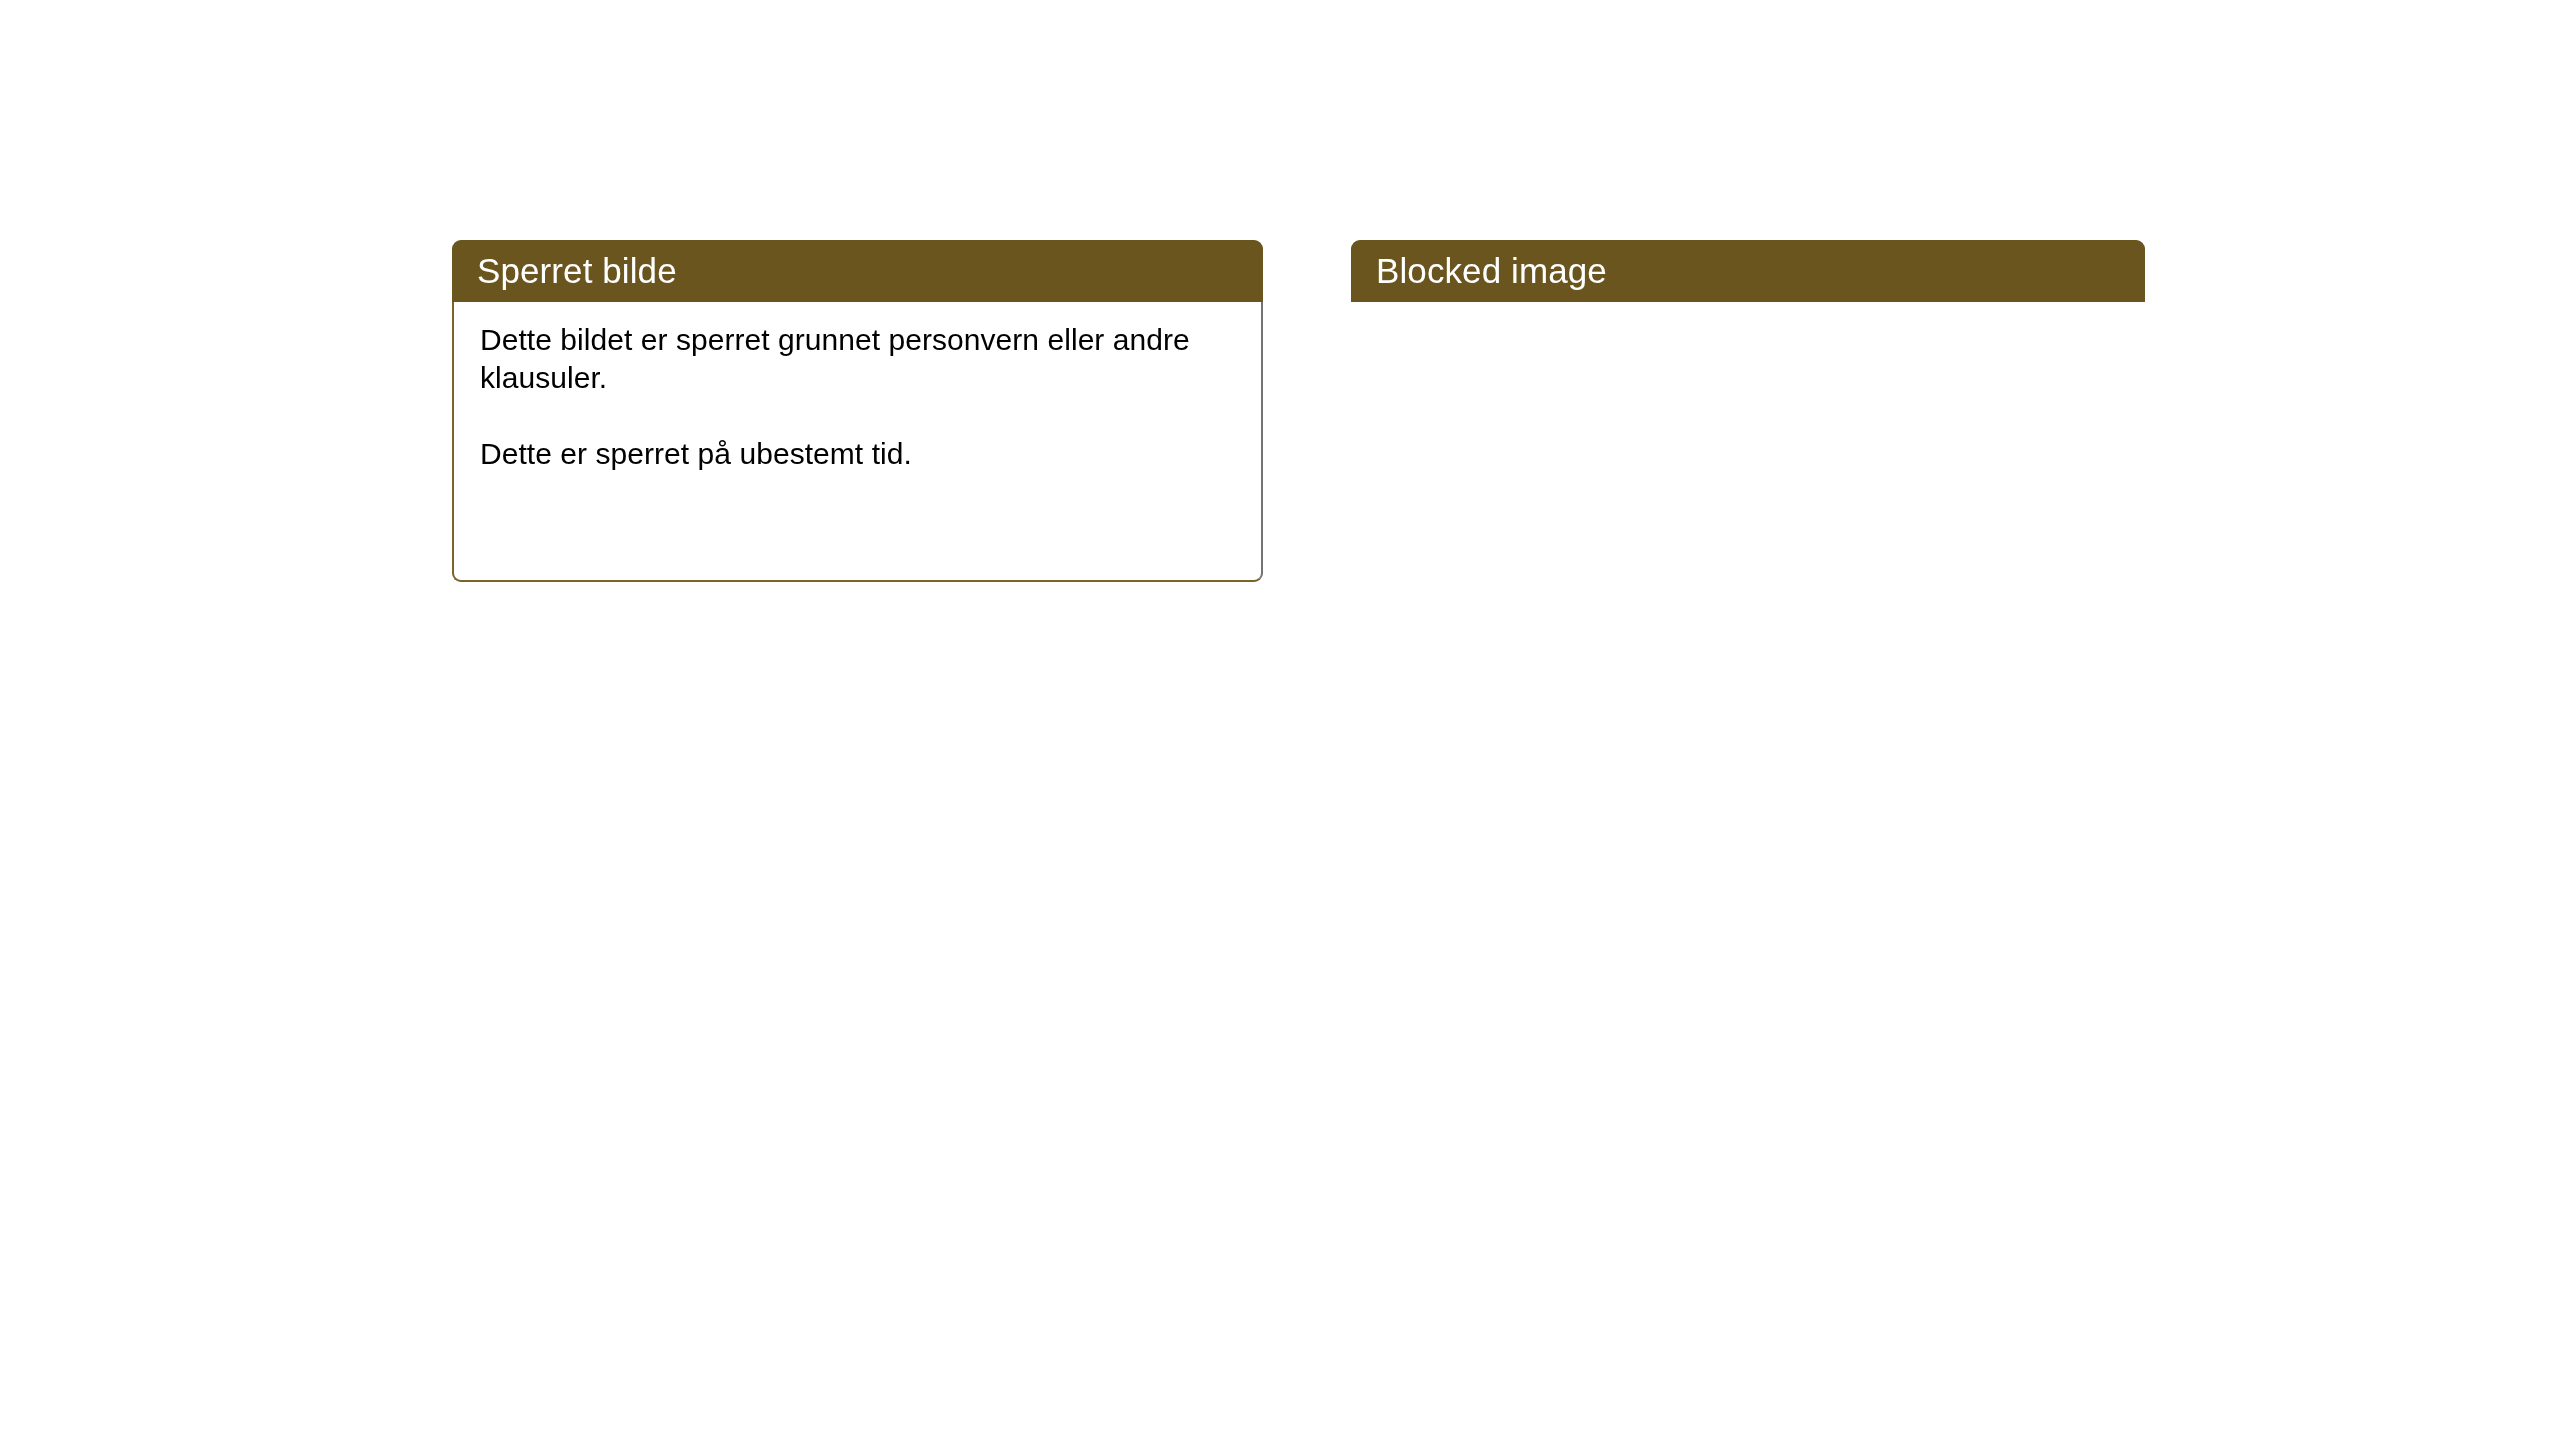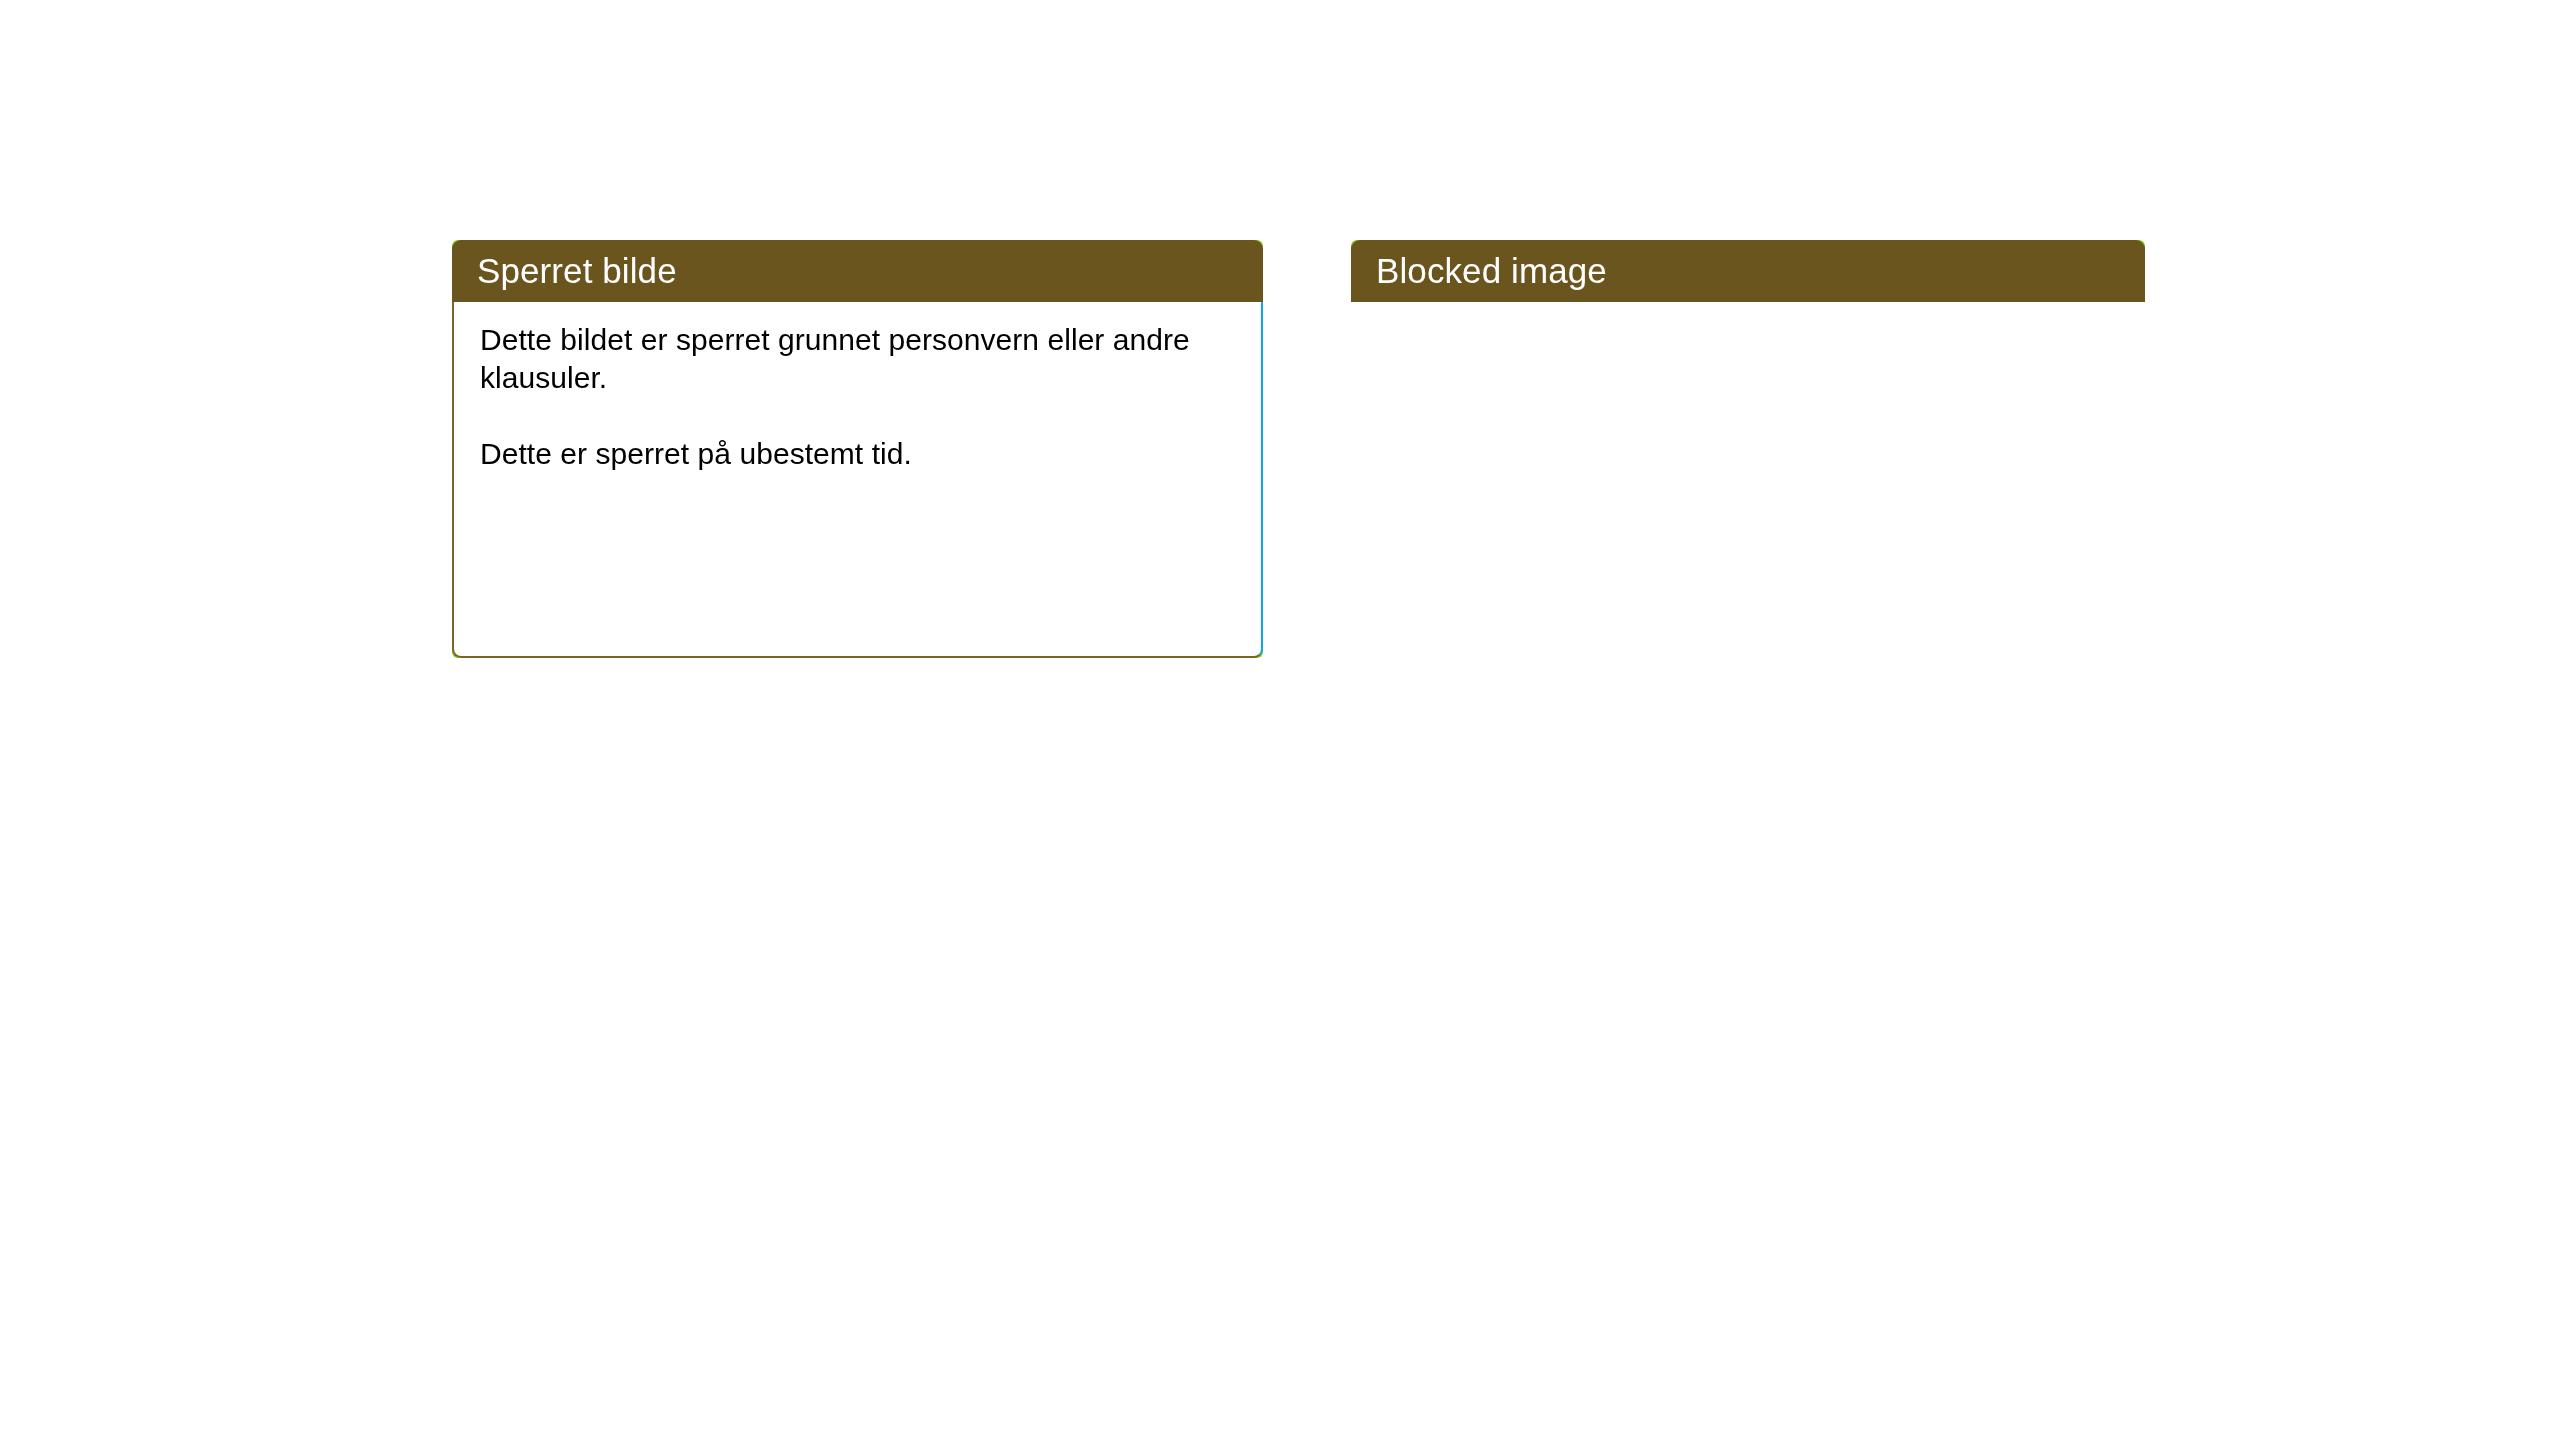--- a/index.html
+++ b/index.html
@@ -22,21 +22,21 @@
     width: 2560px;
     height: 1440px;
     background: #ffffff;
   }
 
   
   .notice-card {
     position: absolute;
     box-sizing: border-box;
     background: #84cc16;
-    border-radius: 6px;
+    border-radius: 11px;
   }
 
   .notice-card .card-header {
     box-sizing: border-box;
     height: 62px;
     background: #6b551e;
     border-top-left-radius: 9px;
     border-top-right-radius: 9px;
     padding: 0 0 0 25px;
     display: flex;
@@ -48,24 +48,24 @@
     color: #ffffff;
     font-size: 35px;
     line-height: 40px;
     font-weight: 400;
     letter-spacing: 0.1px;
     white-space: nowrap;
   }
 
   .notice-card .card-body {
     box-sizing: border-box;
-    height: 356px;
+    height: 280px;
     background: #ffffff;
     border-left: 2px solid #7a6429;
-    border-right: 2px solid #0ea5e9;
+    border-right: 2px solid #737373;
     border-bottom: 2px solid #7a6429;
     border-bottom-left-radius: 9px;
     border-bottom-right-radius: 9px;
     padding: 19px 18px 0 26px;
   }
 
   .notice-card .card-paragraph {
     color: #000000;
     font-size: 30px;
     line-height: 38px;

